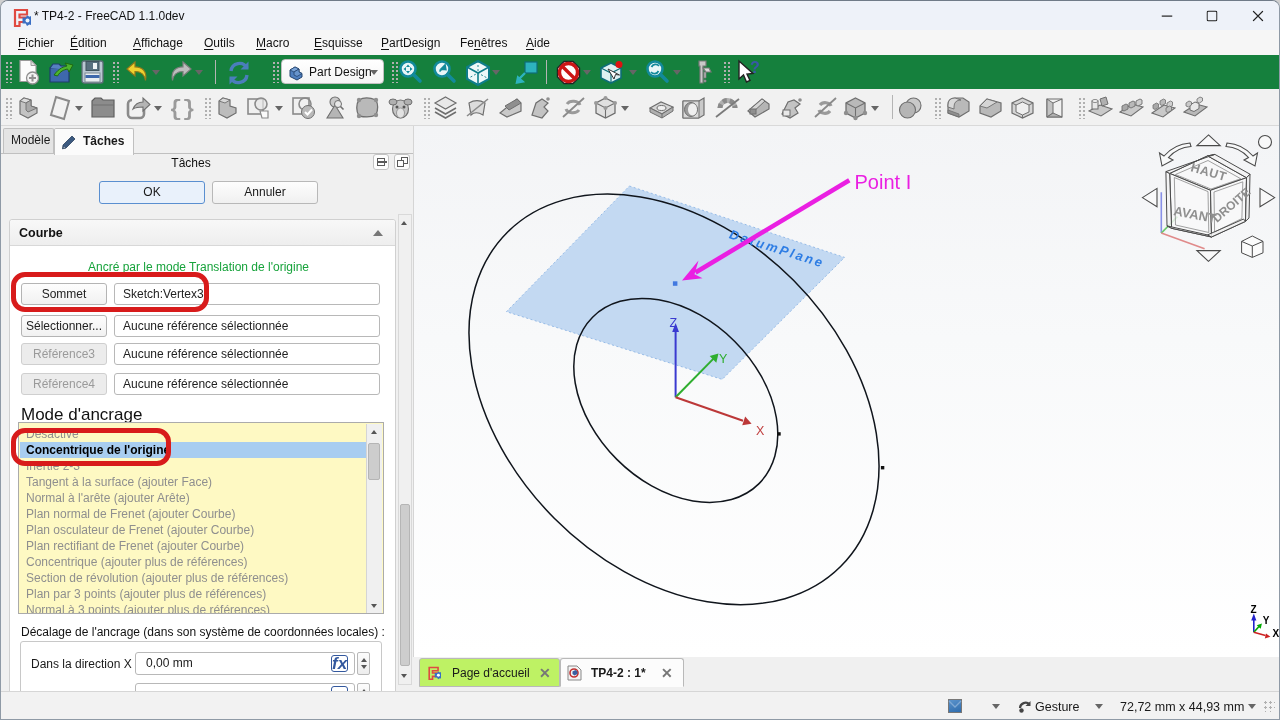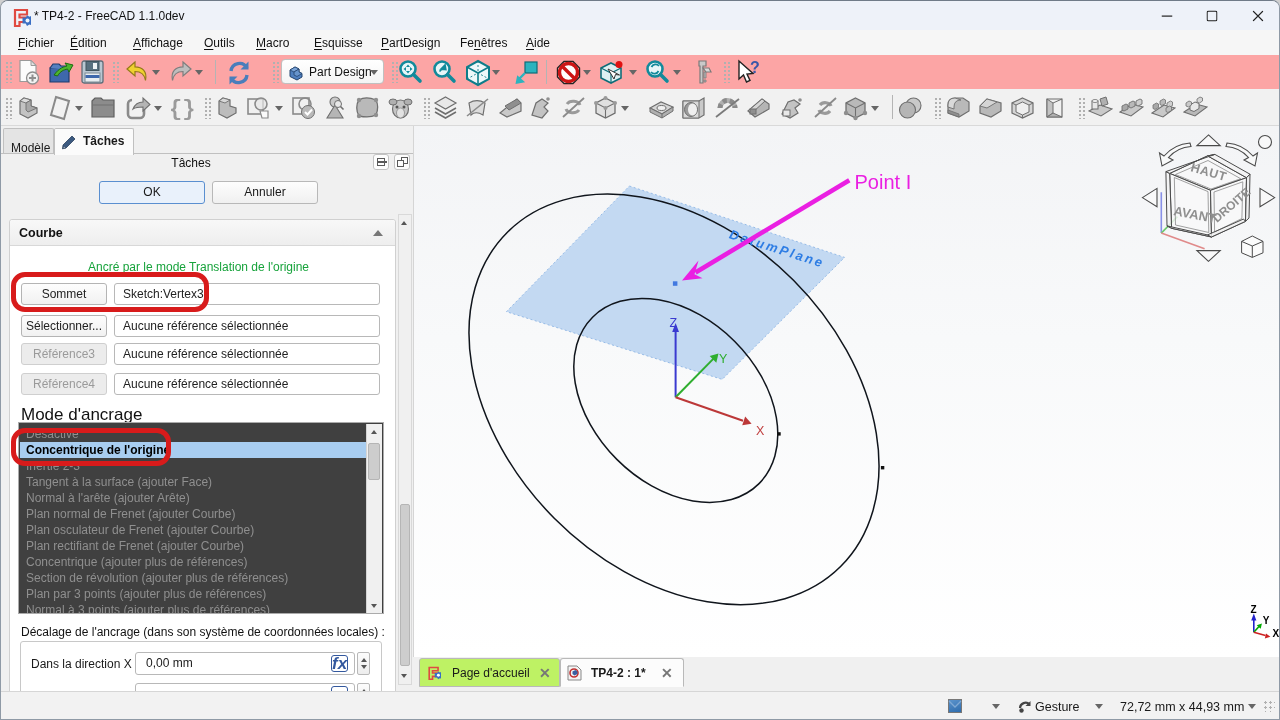--- a/index.html
+++ b/index.html
@@ -10,21 +10,21 @@
 
 #titlebar { position:absolute; left:0; top:0; width:100%; height:29px; background:#eef2f9; }
 #title-text { position:absolute; left:33px; top:8px; font-size:12px; color:#111; }
 .winbtn { position:absolute; top:0; width:45px; height:29px; }
 .winbtn svg { position:absolute; left:50%; top:50%; transform:translate(-50%,-50%); }
 
 #menubar { position:absolute; left:0; top:29px; width:100%; height:25px; background:#f6f6f6; }
 .mi { position:absolute; top:6px; font-size:12px; color:#111; }
 .mi u { text-decoration:underline; text-underline-offset:2px; }
 
-#toolbar1 { position:absolute; left:0; top:54px; width:100%; height:34px; background:#fca5a5; }
+#toolbar1 { position:absolute; left:0; top:54px; width:100%; height:34px; background:#15803d; }
 #toolbar2 { position:absolute; left:0; top:88px; width:100%; height:37px; background:#f1f1f1; border-bottom:1px solid #d9d9d9; }
 .tbi { position:absolute; }
 .grip { position:absolute; width:8px; height:22px;
   background-image:radial-gradient(circle, #b0b0b0 1px, transparent 1.2px);
   background-size:4px 4px; }
 .vsep { position:absolute; width:1px; height:24px; background:#b4b4b4; }
 .dd { position:absolute; width:0; height:0; border-left:4px solid transparent; border-right:4px solid transparent; border-top:5px solid #666; }
 
 #leftdock { position:absolute; left:0; top:125px; width:412px; height:566px; background:#f0f0f0; overflow:hidden; }
 .dtab { position:absolute; top:2px; height:25px; border:1px solid #c0c0c0; border-bottom:none; font-size:12px; }
@@ -37,21 +37,21 @@
 #btn-annuler { position:absolute; left:211px; top:55px; width:106px; height:23px; background:linear-gradient(#fdfdfd,#f0f0f0); border:1px solid #b8b8b8; border-radius:3px; text-align:center; line-height:21px; font-size:12px; }
 #groupbox { position:absolute; left:8px; top:93px; width:387px; height:473px; background:#ffffff; border:1px solid #d0d0d0; border-radius:3px 3px 0 0; }
 #gb-header { position:absolute; left:0; top:0; width:100%; height:26px; background:linear-gradient(#f8f8f8,#eeeeee); border-bottom:1px solid #d8d8d8; border-radius:3px 3px 0 0; }
 #gb-header b { position:absolute; left:9px; top:6px; font-size:12.5px; color:#111; }
 #gb-arrow { position:absolute; right:12px; top:10px; width:0; height:0; border-left:5px solid transparent; border-right:5px solid transparent; border-bottom:6px solid #777; }
 #green-msg { position:absolute; left:0; top:134px; width:395px; text-align:center; color:#18a33c; font-size:12px; }
 .frow-btn { position:absolute; left:20px; width:86px; height:22px; background:linear-gradient(#fdfdfd,#f1f1f1); border:1px solid #b4b4b4; border-radius:3px; text-align:center; line-height:20px; font-size:12px; color:#222; }
 .frow-btn.dis { background:#ececec; color:#9a9a9a; border-color:#cfcfcf; }
 .frow-field { position:absolute; left:113px; width:266px; height:22px; background:#fff; border:1px solid #b8b8b8; border-radius:3px; font-size:12px; color:#222; line-height:20px; padding-left:8px; }
 #mode-label { position:absolute; left:20px; top:279px; font-size:17px; color:#111; }
-#listbox { position:absolute; left:17px; top:296px; width:366px; height:192px; background:#404040; border:1px solid #ababab; overflow:hidden; }
+#listbox { position:absolute; left:17px; top:296px; width:366px; height:192px; background:#fef9c3; border:1px solid #ababab; overflow:hidden; }
 .li { position:absolute; left:1px; width:348px; height:16px; font-size:12px; color:#8f8f8f; padding-left:6px; line-height:16px; white-space:nowrap; }
 .li.sel { background:#a8cdf0; color:#000; font-weight:bold; }
 #lb-scroll { position:absolute; right:1px; top:1px; width:16px; height:190px; background:#f0f0f0; border-left:1px solid #d5d5d5; }
 #decal-label { position:absolute; left:20px; top:499px; font-size:12px; color:#111; white-space:nowrap; }
 #gb2 { position:absolute; left:19px; top:515px; width:362px; height:55px; background:#fff; border:1px solid #c8c8c8; border-radius:3px; }
 .redring { position:absolute; border:5px solid #d81b1b; border-radius:14px; z-index:50; }
 .fxbtn { position:absolute; width:17px; height:17px; border:1.4px solid #33589e; border-radius:3px; background:#fff; color:#33589e; font-size:17px; font-style:italic; font-weight:bold; text-align:center; line-height:15px; }
 .spinner { position:absolute; width:13px; height:23px; background:linear-gradient(#fcfcfc,#ededed); border:1px solid #b8b8b8; border-radius:2px; }
 .spup { position:absolute; left:3px; top:5px; width:0; height:0; border-left:3.5px solid transparent; border-right:3.5px solid transparent; border-bottom:4px solid #555; }
 .spdn { position:absolute; left:3px; bottom:5px; width:0; height:0; border-left:3.5px solid transparent; border-right:3.5px solid transparent; border-top:4px solid #555; }
@@ -390,21 +390,21 @@
     <svg class="tbi" style="left:1181px;top:6px" width="27" height="26" viewBox="0 0 27 26">
       <path d="M2 17 L14 9 L25 12 L13 21 Z" fill="#b9b9b9" stroke="#6f6f6f" stroke-width="1.1"></path>
       <path d="M8 10 l5 -3 4 1.5 0 5 -5 3 -4 -1.5 z" fill="#e8e8e8" stroke="#6f6f6f" stroke-width="1"></path>
       <path d="M4 8 l3 -2 2.5 1 0 3 -3 2 -2.5 -1 z" fill="#c9c9c9" stroke="#6f6f6f" stroke-width="0.8"></path>
       <path d="M15 4 l3 -2 2.5 1 0 3 -3 2 -2.5 -1 z" fill="#d5d5d5" stroke="#6f6f6f" stroke-width="0.8"></path>
     </svg>
   </div>
 
   <div id="leftdock">
     <div class="dtab" id="tab-modele">
-        <span style="position:absolute;left:7px;top:12px">Modèle</span>
+        <span style="position:absolute;left:7px;top:4px">Modèle</span>
       </div>
     <div class="dtab" id="tab-taches">
       <svg style="position:absolute;left:6px;top:4px" width="17" height="17" viewBox="0 0 17 17">
         <path d="M2 12 L11 3 L14 6 L5 15 L1.5 15.8 Z" fill="#3c5a80" stroke="#2b415d" stroke-width="0.8"></path>
         <path d="M3 13.5 L4.5 15 L1.8 15.6 Z" fill="#fff" stroke="#2b415d" stroke-width="0.6"></path>
       </svg>
       <span style="position:absolute;left:28px;top:5px">Tâches</span>
     </div>
     <div id="dock-tabline"></div>
     <div id="task-title">Tâches</div>

